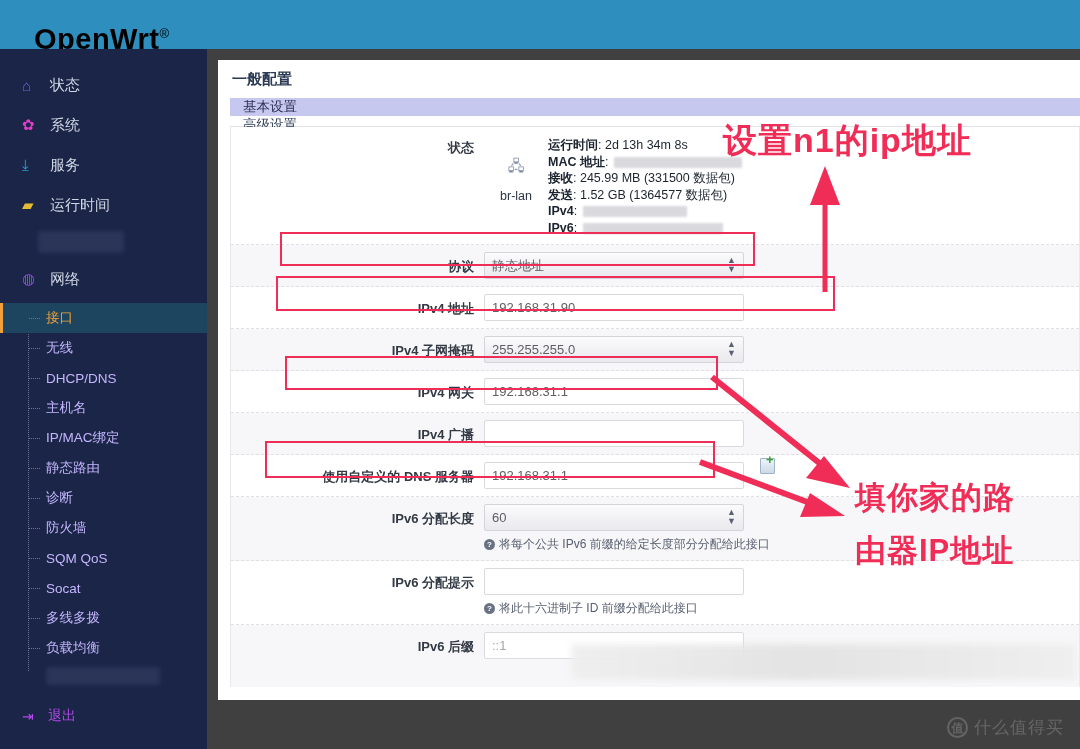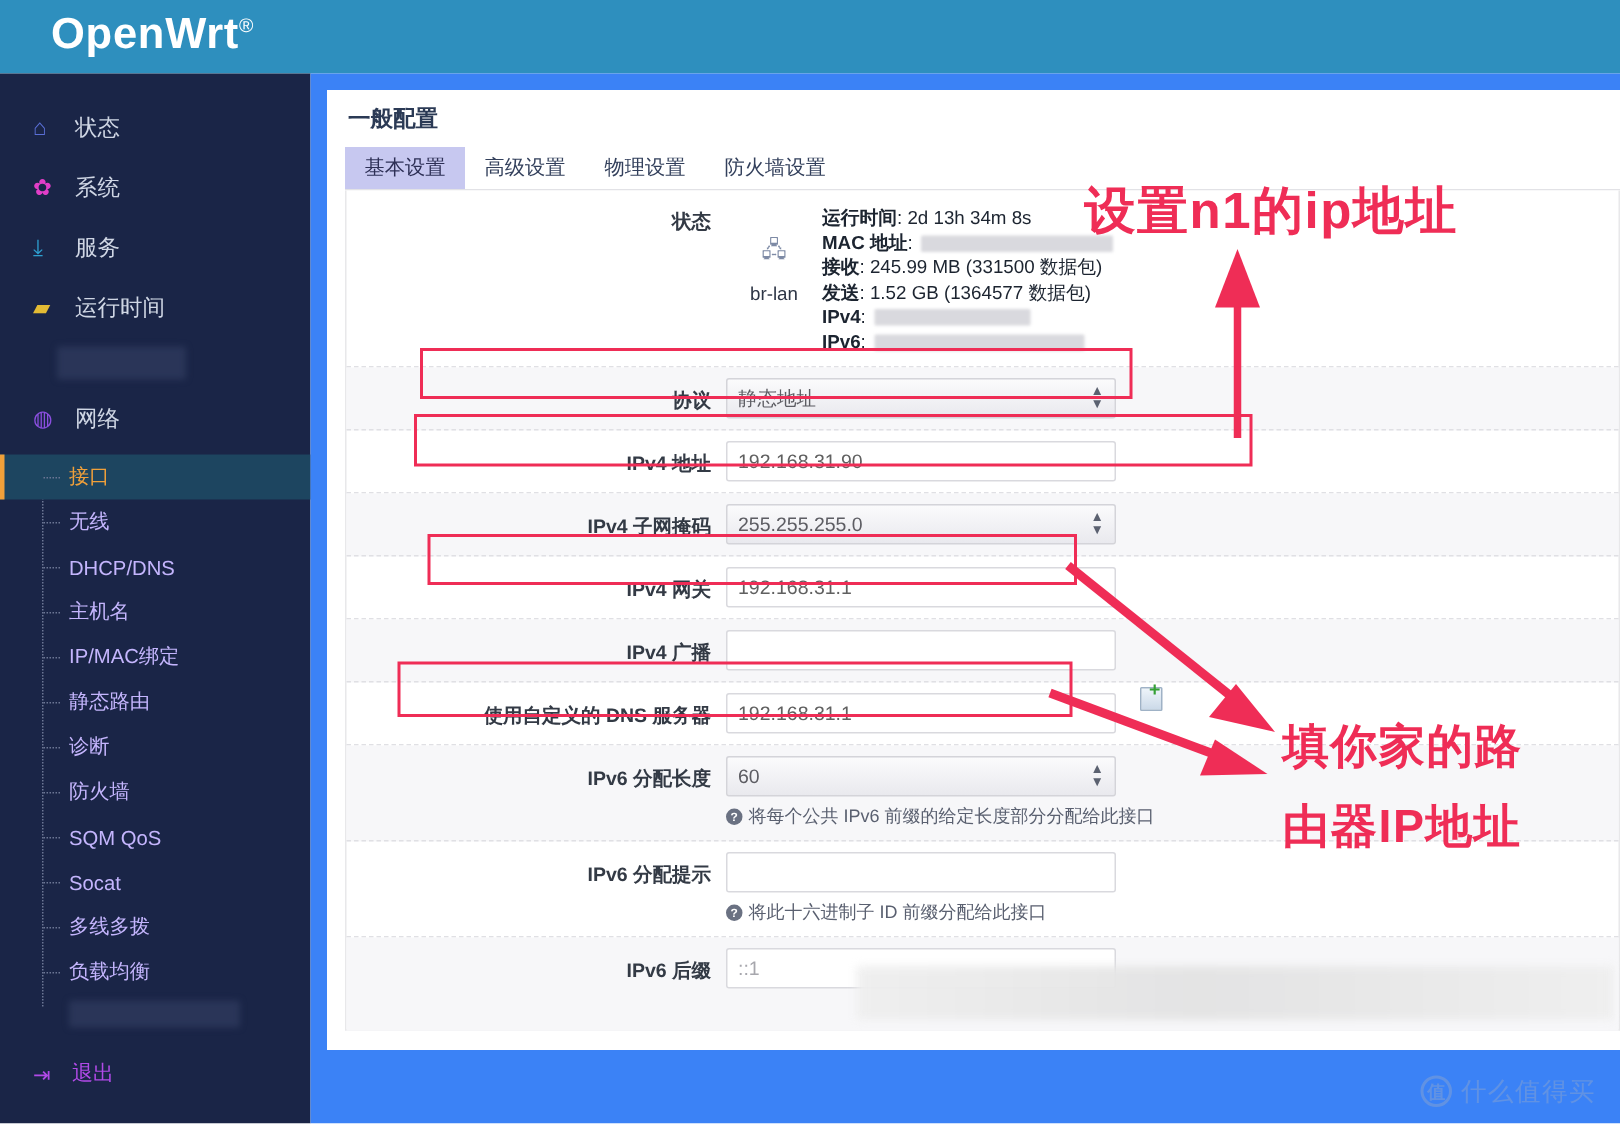--- a/index.html
+++ b/index.html
@@ -10,22 +10,22 @@
     overflow: hidden;
   }
   #root { position: relative; width: 1080px; height: 749px; background:#fff; }
 
   
   .topbar {
     position: absolute; left: 0; top: 0; width: 1080px; height: 49px;
     background: #2e8fbe;
   }
   .brand {
-    position: absolute; left: 34px; top: 7px;
-    color: #ffffff; font-size: 29px; font-weight: bold; letter-spacing: .5px;
+    position: absolute; left: 34px; top: 23px;
+    color: #000000; font-size: 29px; font-weight: bold; letter-spacing: .5px;
   }
   .brand sup { font-size: 13px; vertical-align: super; font-weight: normal; }
 
   
   .sidebar {
     position: absolute; left: 0; top: 49px; width: 207px; height: 700px;
     background: #1a2547;
   }
   .nav-top { padding-top: 16px; }
   .nav-item {
@@ -70,33 +70,33 @@
   }
   .logout {
     display:flex; align-items:center; height: 34px; padding-left: 22px;
     color:#b14ae8; font-size: 14px; margin-top: 14px;
   }
   .logout .ic { width:26px; color:#b14ae8; }
 
   
   .main {
     position: absolute; left: 207px; top: 49px;
-    width: 873px; height: 700px; background: #3b82f6;
+    width: 873px; height: 700px; background: #404040;
   }
   .content-card {
     position: absolute; left: 11px; top: 11px; width: 862px; height: 640px;
     background: #fff;
   }
   .page-title {
     position:absolute; left: 14px; top: 10px;
     font-size: 15px; font-weight: bold; color: #2b3a55;
   }
   .tabs {
     position: absolute; left: 12px; top: 38px; width: 850px; height: 29px;
-    border-bottom: 1px solid #e2e2e6; display:flex; align-items:stretch;
+    border-bottom: 1px solid #e2e2e6; display:flex; align-items:stretch;flex-direction:column;
   }
   .tab {
     padding: 0 13px; display:flex; align-items:center;
     font-size: 13.5px; color: #33405c; background: transparent;
   }
   .tab.active { background: #c7c8f0; color:#2d2f55; }
 
   .form-wrap {
     position:absolute; left: 12px; top: 67px; width: 850px; height: 560px;
     border: 1px solid #e8e8ea; border-top: none; background:#fff;

